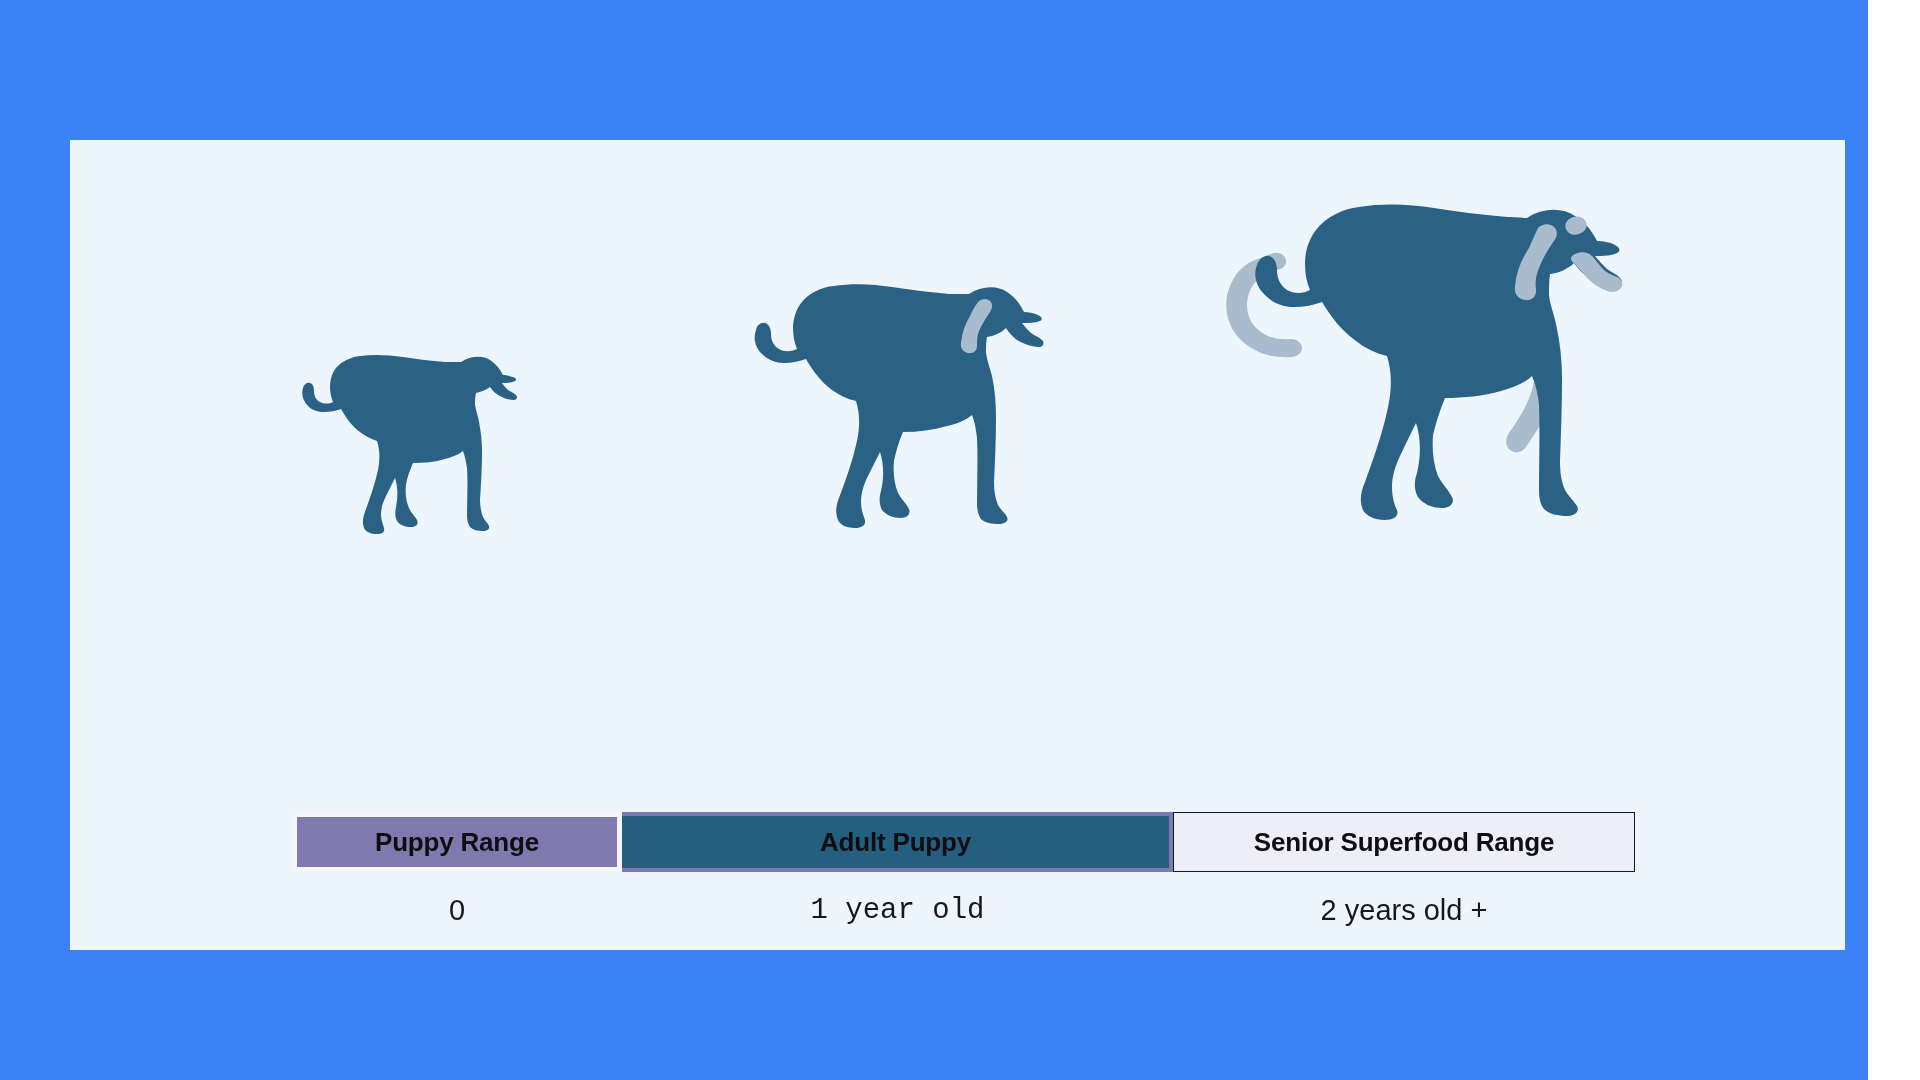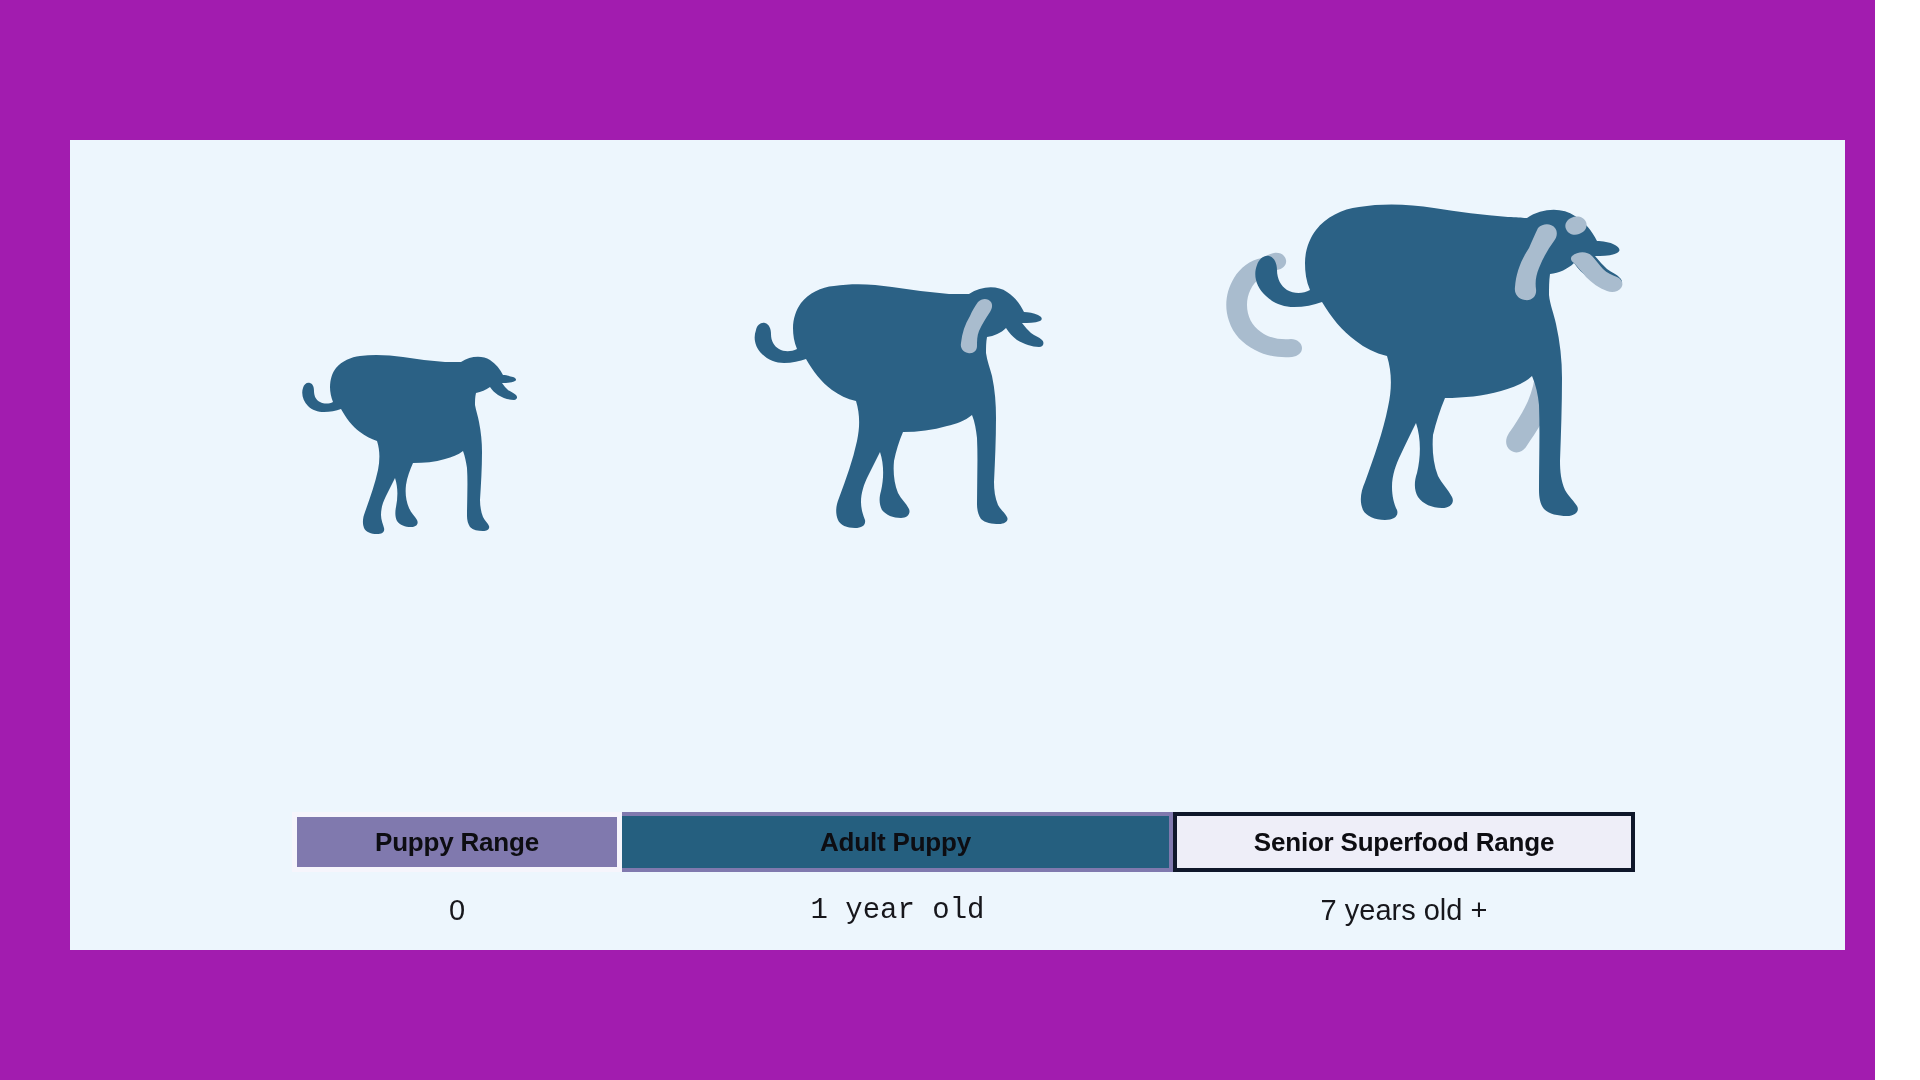--- a/index.html
+++ b/index.html
@@ -9,22 +9,21 @@
     height: 1080px;
     background: #ffffff;
     font-family: "Liberation Sans", sans-serif;
     overflow: hidden;
   }
 
   #stage {
     position: relative;
     width: 1868px;
     height: 1080px;
-    background: #a21caf;
-    padding-left: 7px;
+    background: #3b82f6;
   }
 
   
   #panel {
     position: absolute;
     left: 70px;
     top: 140px;
     width: 1775px;
     height: 810px;
     background: #EDF6FD;
@@ -74,21 +73,21 @@
   .seg-adult {
     width: 551px;
     background: #255F7F;
     border: 4px solid #8079AE;
     border-left: none;
   }
 
   .seg-senior {
     width: 462px;
     background: #EEEEF8;
-    border: 4px solid #0f172a;
+    border: 1px solid #0f172a;
   }
 
   
   #age-labels {
     position: absolute;
     left: 222px;
     top: 748px;
     width: 1343px;
     height: 44px;
     display: flex;
@@ -377,17 +376,17 @@
 
     <div id="range-bar">
       <div class="seg seg-puppy">Puppy Range</div>
       <div class="seg seg-adult">Adult Puppy</div>
       <div class="seg seg-senior">Senior Superfood Range</div>
     </div>
 
     <div id="age-labels">
       <div class="age-label age-puppy">0</div>
       <div class="age-label age-adult">1 year old</div>
-      <div class="age-label age-senior">7 years old +</div>
+      <div class="age-label age-senior">2 years old +</div>
     </div>
 
   </div>
 </div>
 
 </body></html>

